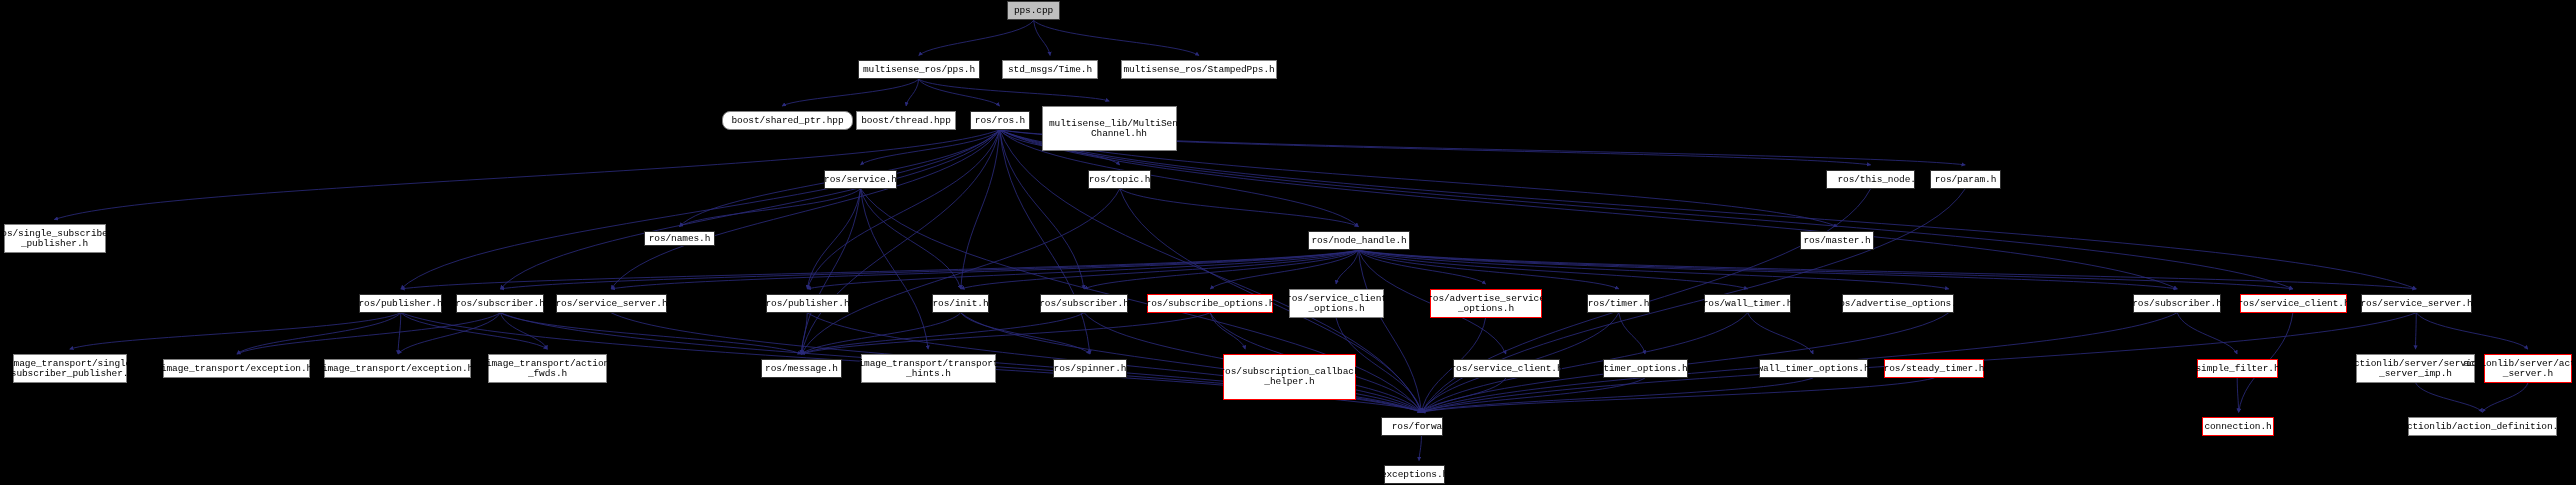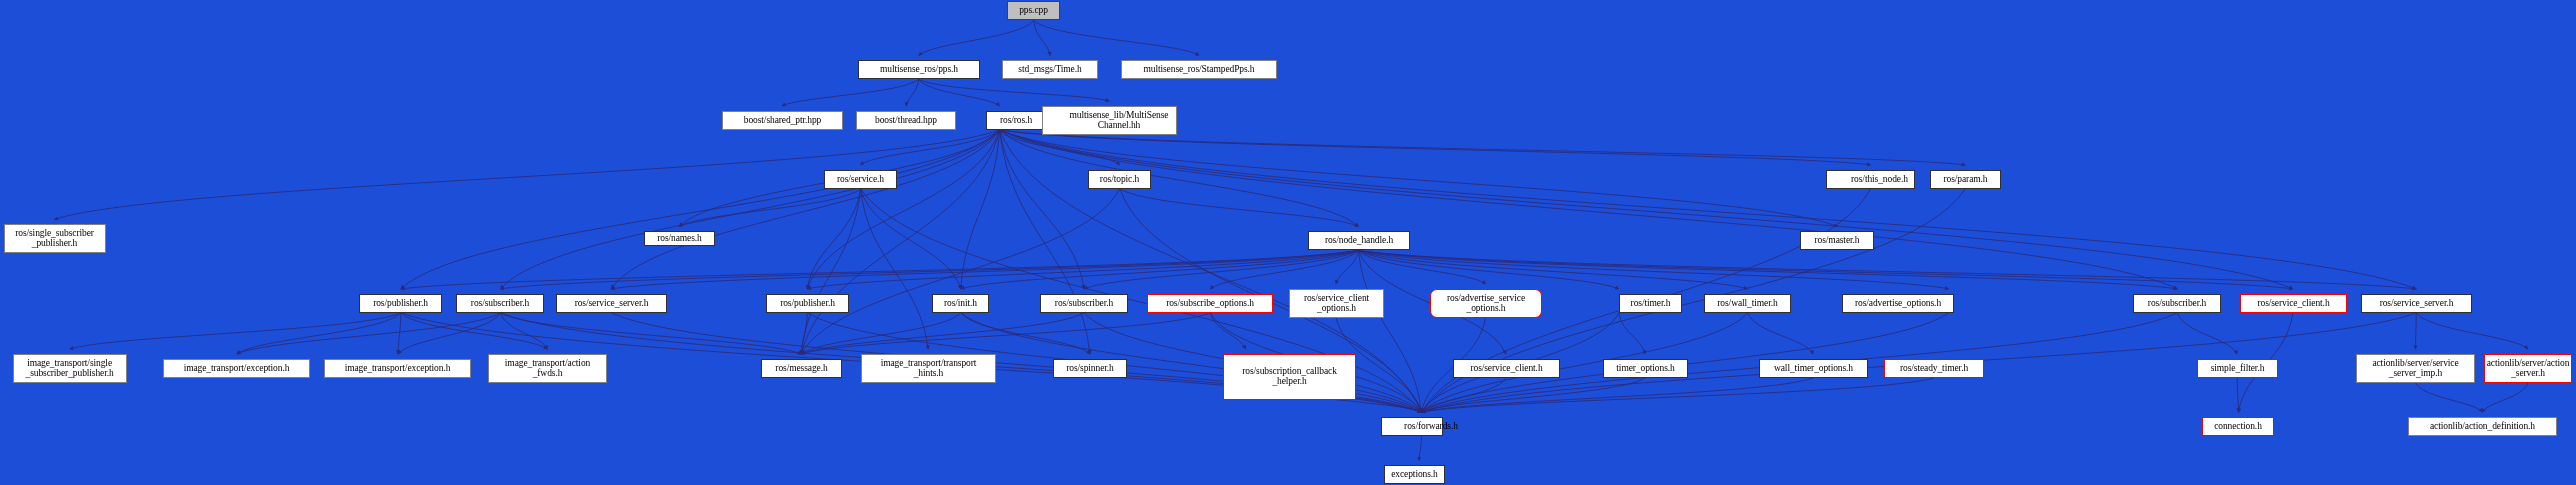--- a/index.html
+++ b/index.html
@@ -1,21 +1,21 @@
 <!DOCTYPE html>
 <html style="font-size:11.2px"><head>
 <meta charset="utf-8">
 <style>
   html,body{margin:0;padding:0;background:#ffffff;}
   #graph{
     position:relative;
     width:2576px;
     height:486px;
-    font-family:Liberation Serif, serif;
-    background:#1d4ed8;
+    font-family:Liberation Mono, monospace;
+    background:#000000;
     overflow:hidden;
   }
   #edges{position:absolute;left:0;top:0;width:2576px;height:486px;}
   .node{
     position:absolute;
     box-sizing:border-box;
     display:flex;
     align-items:center;
     justify-content:center;
     text-align:center;
@@ -146,46 +146,46 @@
         <path d="M 3447 546 C 3458.46 568.05, 3531.04 572.95, 3542.5 588" fill="none" stroke="#2a2a7a" stroke-width="1.2" marker-end="url(#arrow)"></path>
         <path d="M 3607.5 546 C 3599.7 568.05, 3550.3 572.95, 3542.5 588" fill="none" stroke="#2a2a7a" stroke-width="1.2" marker-end="url(#arrow)"></path>
         <path d="M 2028.5 622 C 2028.08 640.9, 2025.42 645.1, 2025 657" fill="none" stroke="#2a2a7a" stroke-width="1.2" marker-end="url(#arrow)"></path>
       </g>
   </svg>
   <div id="node-layer">
       <div class="node root" style="left: 1007px; top: 1.4px; width: 53px; height: 19px;">pps.cpp</div>
       <div class="node strong" style="left: 858px; top: 60px; width: 122px; height: 19px;">multisense_ros/pps.h</div>
       <div class="node plain" style="left: 1002px; top: 60px; width: 96px; height: 19px;">std_msgs/Time.h</div>
       <div class="node plain" style="left: 1121px; top: 60px; width: 156px; height: 19px;">multisense_ros/StampedPps.h</div>
-      <div class="node plain" style="left: 722px; top: 111px; width: 121px; height: 19px;">boost/shared_ptr.hpp</div>
+      <div class="node plain" style="left: 722px; top: 111px; width: 131px; height: 19px; border-radius: 8px;">boost/shared_ptr.hpp</div>
       <div class="node plain" style="left: 856px; top: 111px; width: 100px; height: 19px;">boost/thread.hpp</div>
-      <div class="node strong" style="left: 970px; top: 111px; width: 60px; height: 19px; margin-left: 16px;">ros/ros.h</div>
-      <div class="node plain" style="left: 1042px; top: 106px; width: 135px; height: 29px; padding-left: 21px;">multisense_lib/MultiSense
+      <div class="node strong" style="left: 970px; top: 111px; width: 60px; height: 19px;">ros/ros.h</div>
+      <div class="node plain" style="left: 1042px; top: 106px; width: 135px; height: 45px; padding-left: 21px;">multisense_lib/MultiSense
 Channel.hh</div>
       <div class="node strong" style="left: 824px; top: 170px; width: 73px; height: 19px;">ros/service.h</div>
       <div class="node strong" style="left: 1088px; top: 170px; width: 63px; height: 19px;">ros/topic.h</div>
       <div class="node strong" style="left: 1826px; top: 170px; width: 89px; height: 19px; padding-left: 20px;">ros/this_node.h</div>
       <div class="node strong" style="left: 1930px; top: 170px; width: 71px; height: 19px;">ros/param.h</div>
       <div class="node plain" style="left: 3.5px; top: 224px; width: 102px; height: 29px;">ros/single_subscriber
 _publisher.h</div>
       <div class="node strong" style="left: 644px; top: 231px; width: 71px; height: 15px;">ros/names.h</div>
       <div class="node strong" style="left: 1308px; top: 231px; width: 102px; height: 19px;">ros/node_handle.h</div>
       <div class="node strong" style="left: 1800px; top: 231px; width: 74px; height: 19px;">ros/master.h</div>
       <div class="node strong" style="left: 359px; top: 294px; width: 83px; height: 19px;">ros/publisher.h</div>
       <div class="node strong" style="left: 456px; top: 294px; width: 88px; height: 19px;">ros/subscriber.h</div>
       <div class="node strong" style="left: 556px; top: 294px; width: 111px; height: 19px;">ros/service_server.h</div>
       <div class="node strong" style="left: 766px; top: 294px; width: 83px; height: 19px;">ros/publisher.h</div>
       <div class="node strong" style="left: 932px; top: 294px; width: 57px; height: 19px;">ros/init.h</div>
       <div class="node strong" style="left: 1040px; top: 294px; width: 88px; height: 19px;">ros/subscriber.h</div>
       <div class="node red" style="left: 1147px; top: 294px; width: 126px; height: 19px;">ros/subscribe_options.h</div>
       <div class="node plain" style="left: 1289px; top: 289px; width: 95px; height: 29px;">ros/service_client
 _options.h</div>
-      <div class="node red" style="left: 1430px; top: 289px; width: 112px; height: 29px; border-radius: 7px;">ros/advertise_service
+      <div class="node red" style="left: 1430px; top: 289px; width: 112px; height: 29px;">ros/advertise_service
 _options.h</div>
-      <div class="node strong" style="left: 1587px; top: 294px; width: 63px; height: 19px; margin-left: 32px;">ros/timer.h</div>
+      <div class="node strong" style="left: 1587px; top: 294px; width: 63px; height: 19px;">ros/timer.h</div>
       <div class="node strong" style="left: 1704px; top: 294px; width: 87px; height: 19px;">ros/wall_timer.h</div>
       <div class="node strong" style="left: 1842px; top: 294px; width: 112px; height: 19px;">ros/advertise_options.h</div>
       <div class="node strong" style="left: 2133px; top: 294px; width: 88px; height: 19px;">ros/subscriber.h</div>
       <div class="node red" style="left: 2240px; top: 294px; width: 107px; height: 19px;">ros/service_client.h</div>
       <div class="node strong" style="left: 2361px; top: 294px; width: 111px; height: 19px;">ros/service_server.h</div>
       <div class="node plain" style="left: 12.6px; top: 354px; width: 114px; height: 29px;">image_transport/single
 _subscriber_publisher.h</div>
       <div class="node plain" style="left: 163px; top: 359px; width: 147px; height: 19px;">image_transport/exception.h</div>
       <div class="node plain" style="left: 324px; top: 359px; width: 147px; height: 19px;">image_transport/exception.h</div>
       <div class="node plain" style="left: 488px; top: 354px; width: 119px; height: 29px;">image_transport/action

